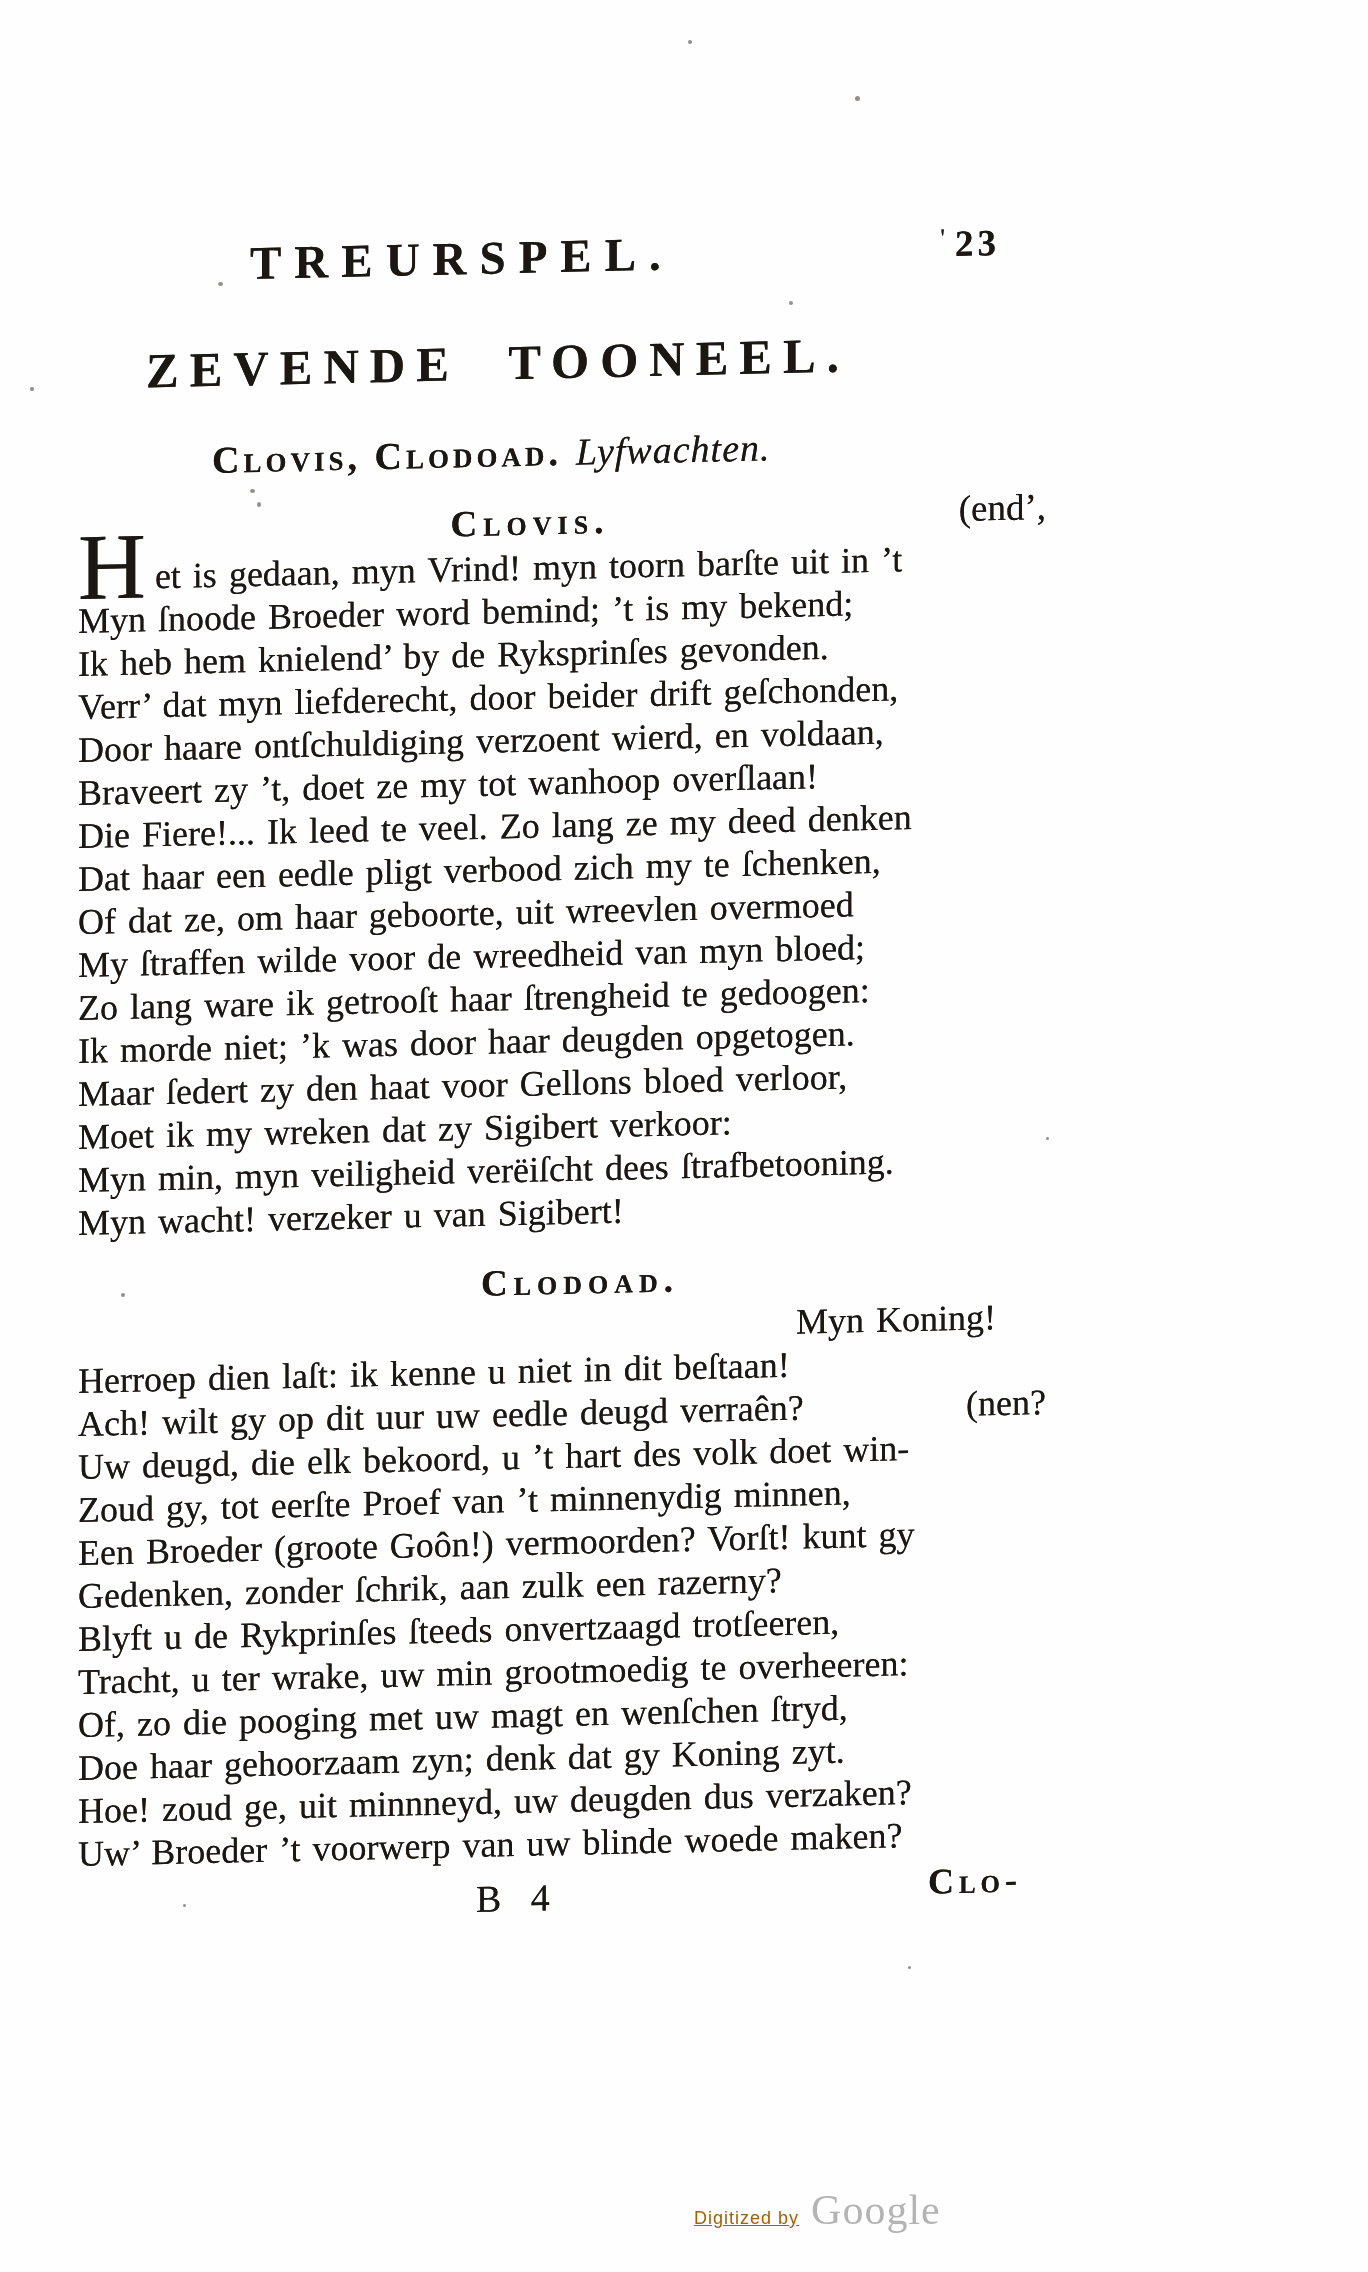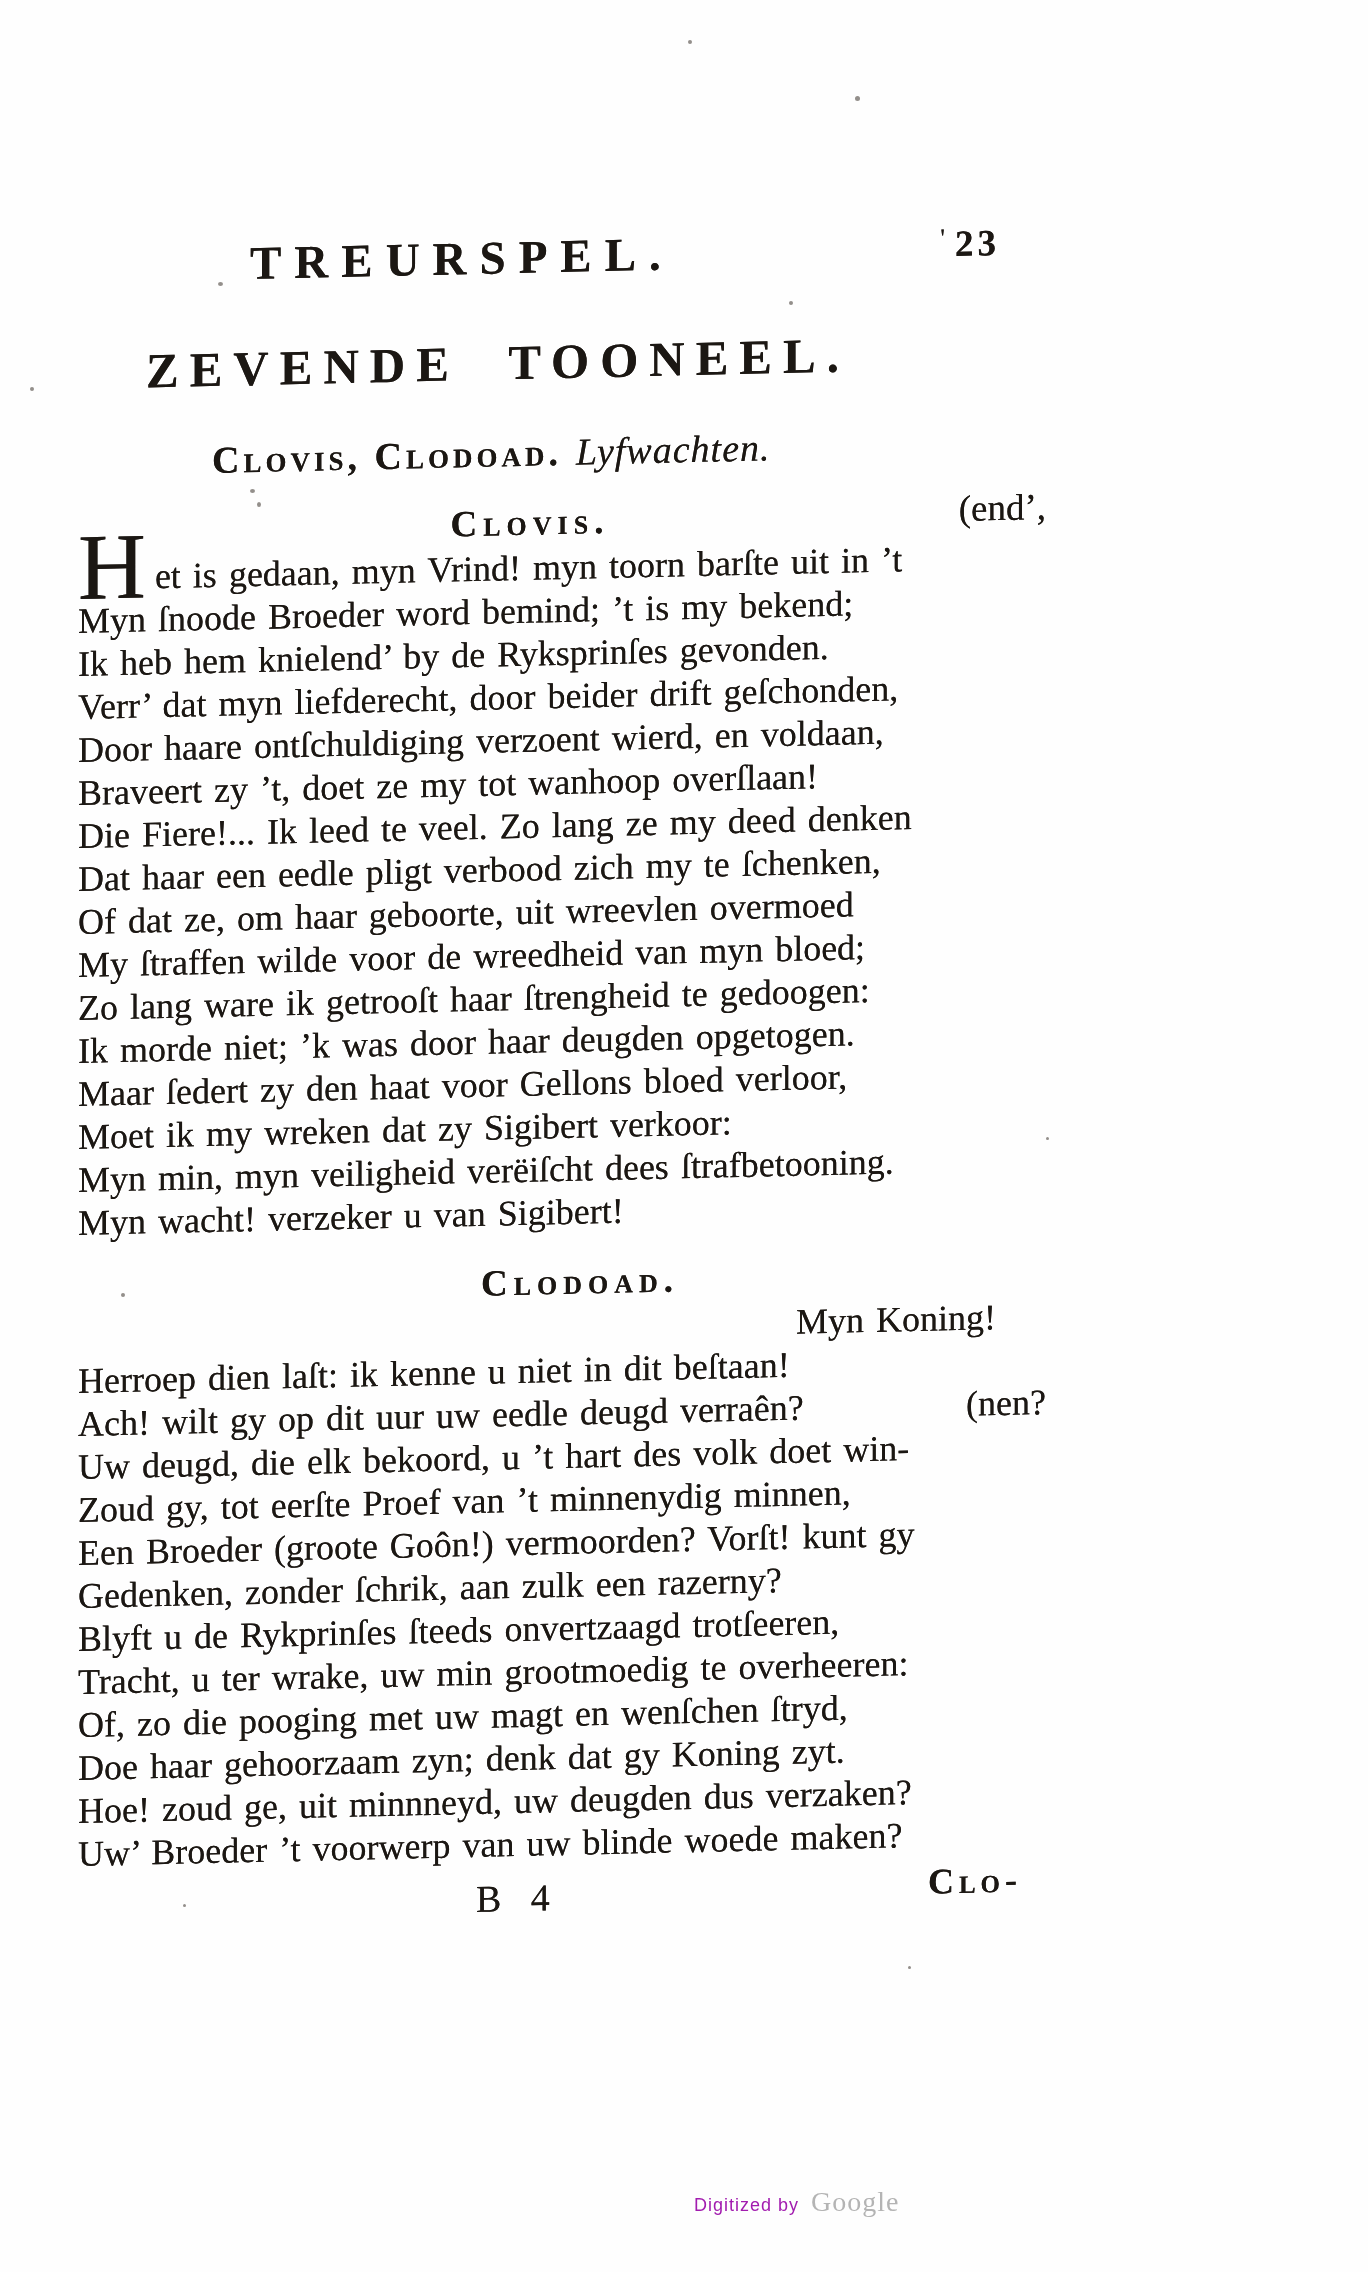--- a/index.html
+++ b/index.html
@@ -75,22 +75,22 @@
   .page-footer { position:relative; height:56px; margin-top:6px; }
   .signature { position:absolute; left:398px; top:4px; font-size:38px; letter-spacing:10px; }
   .catchword { position:absolute; right:24px; top:-2px; font-size:36px; font-variant:small-caps; letter-spacing:5px; font-weight:bold; }
 
   
   .watermark {
     position:absolute; left:694px; top:2186px;
     display:flex; align-items:baseline; gap:12px;
     text-shadow:none;
   }
-  .wm-prefix { font-family:"Liberation Sans","DejaVu Sans",sans-serif; font-size:18px; color:#a21caf; letter-spacing:1px; }
-  .wm-logo { font-family:"Liberation Serif","DejaVu Serif",serif; font-size:28px; color:#b4b4b4; letter-spacing:1px; }
+  .wm-prefix { font-family:"Liberation Sans","DejaVu Sans",sans-serif; font-size:18px; color:#a16207; letter-spacing:1px;text-decoration:underline; }
+  .wm-logo { font-family:"Liberation Serif","DejaVu Serif",serif; font-size:42px; color:#b4b4b4; letter-spacing:1px; }
 
   
   .speck { position:absolute; background:#3a332c; border-radius:50%; opacity:0.55; }
 </style>
 </head>
 <body>
 
 <div class="sheet">
 
   <div class="content">

